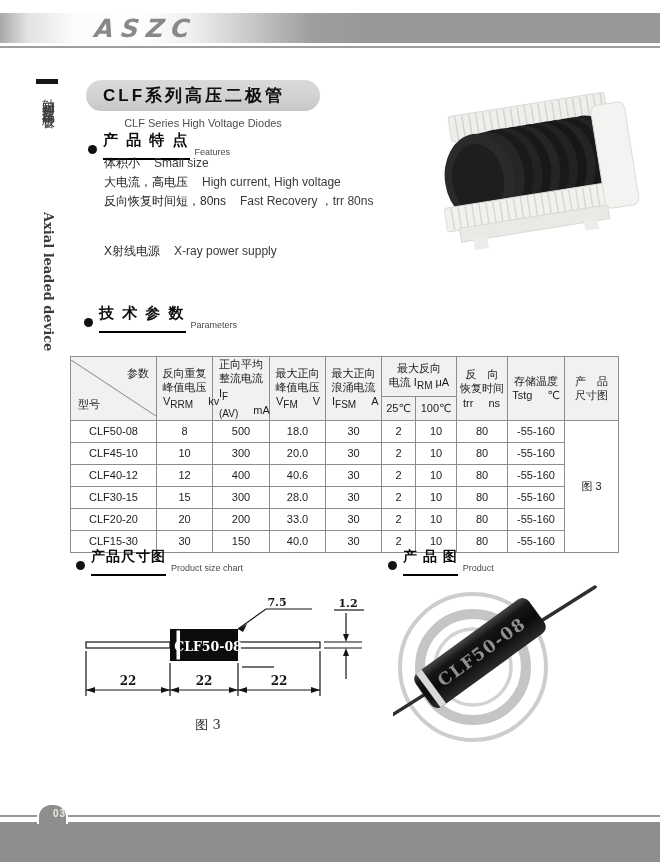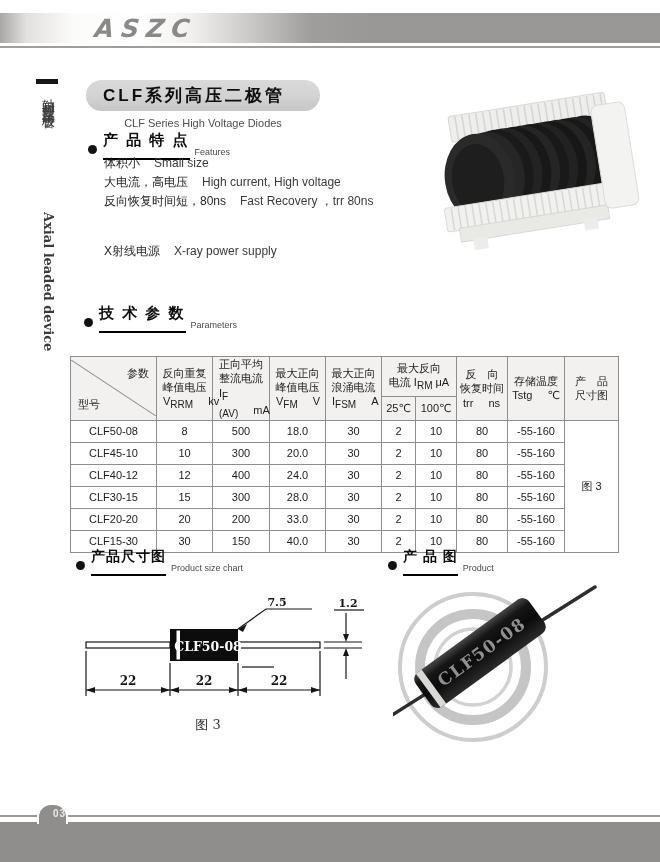--- a/index.html
+++ b/index.html
@@ -184,21 +184,21 @@
             <td>30</td>
             <td>2</td>
             <td>10</td>
             <td>80</td>
             <td>-55-160</td>
         </tr>
         <tr>
           <td>CLF40-12</td>
             <td>12</td>
             <td>400</td>
-            <td>24.0</td>
+            <td>40.6</td>
             <td>30</td>
             <td>2</td>
             <td>10</td>
             <td>80</td>
             <td>-55-160</td>
         </tr>
         <tr>
           <td>CLF30-15</td>
             <td>15</td>
             <td>300</td>

